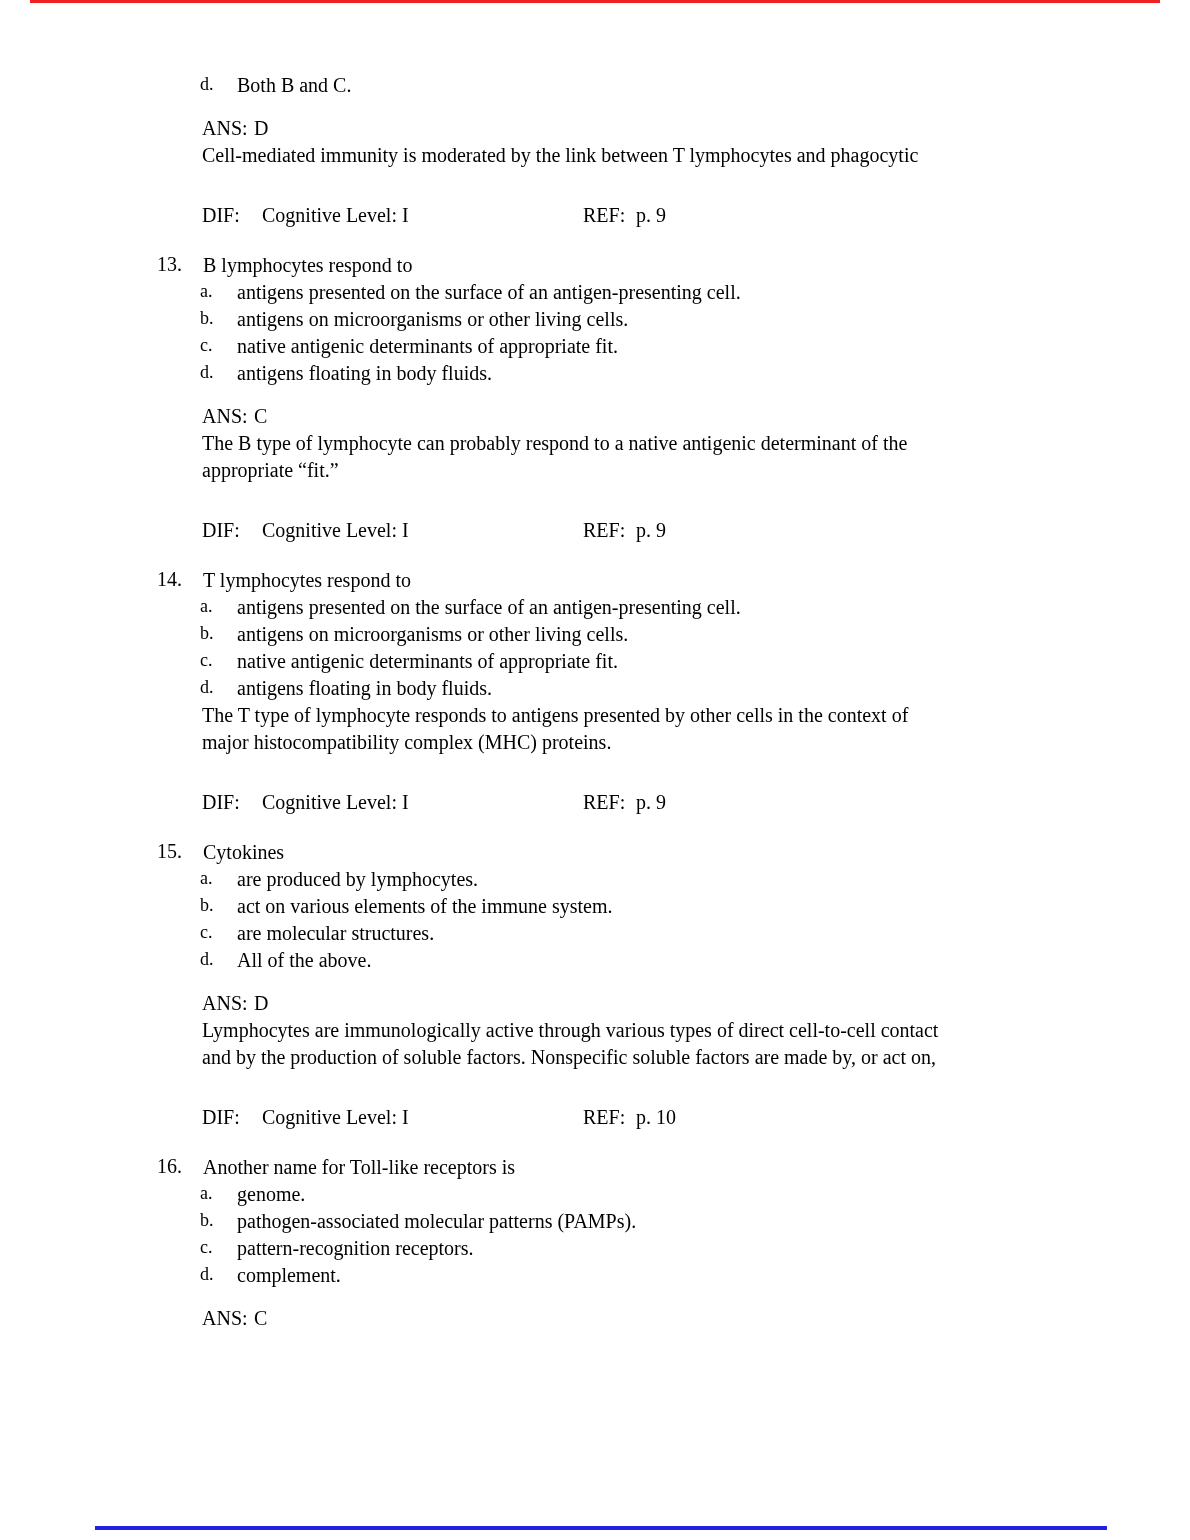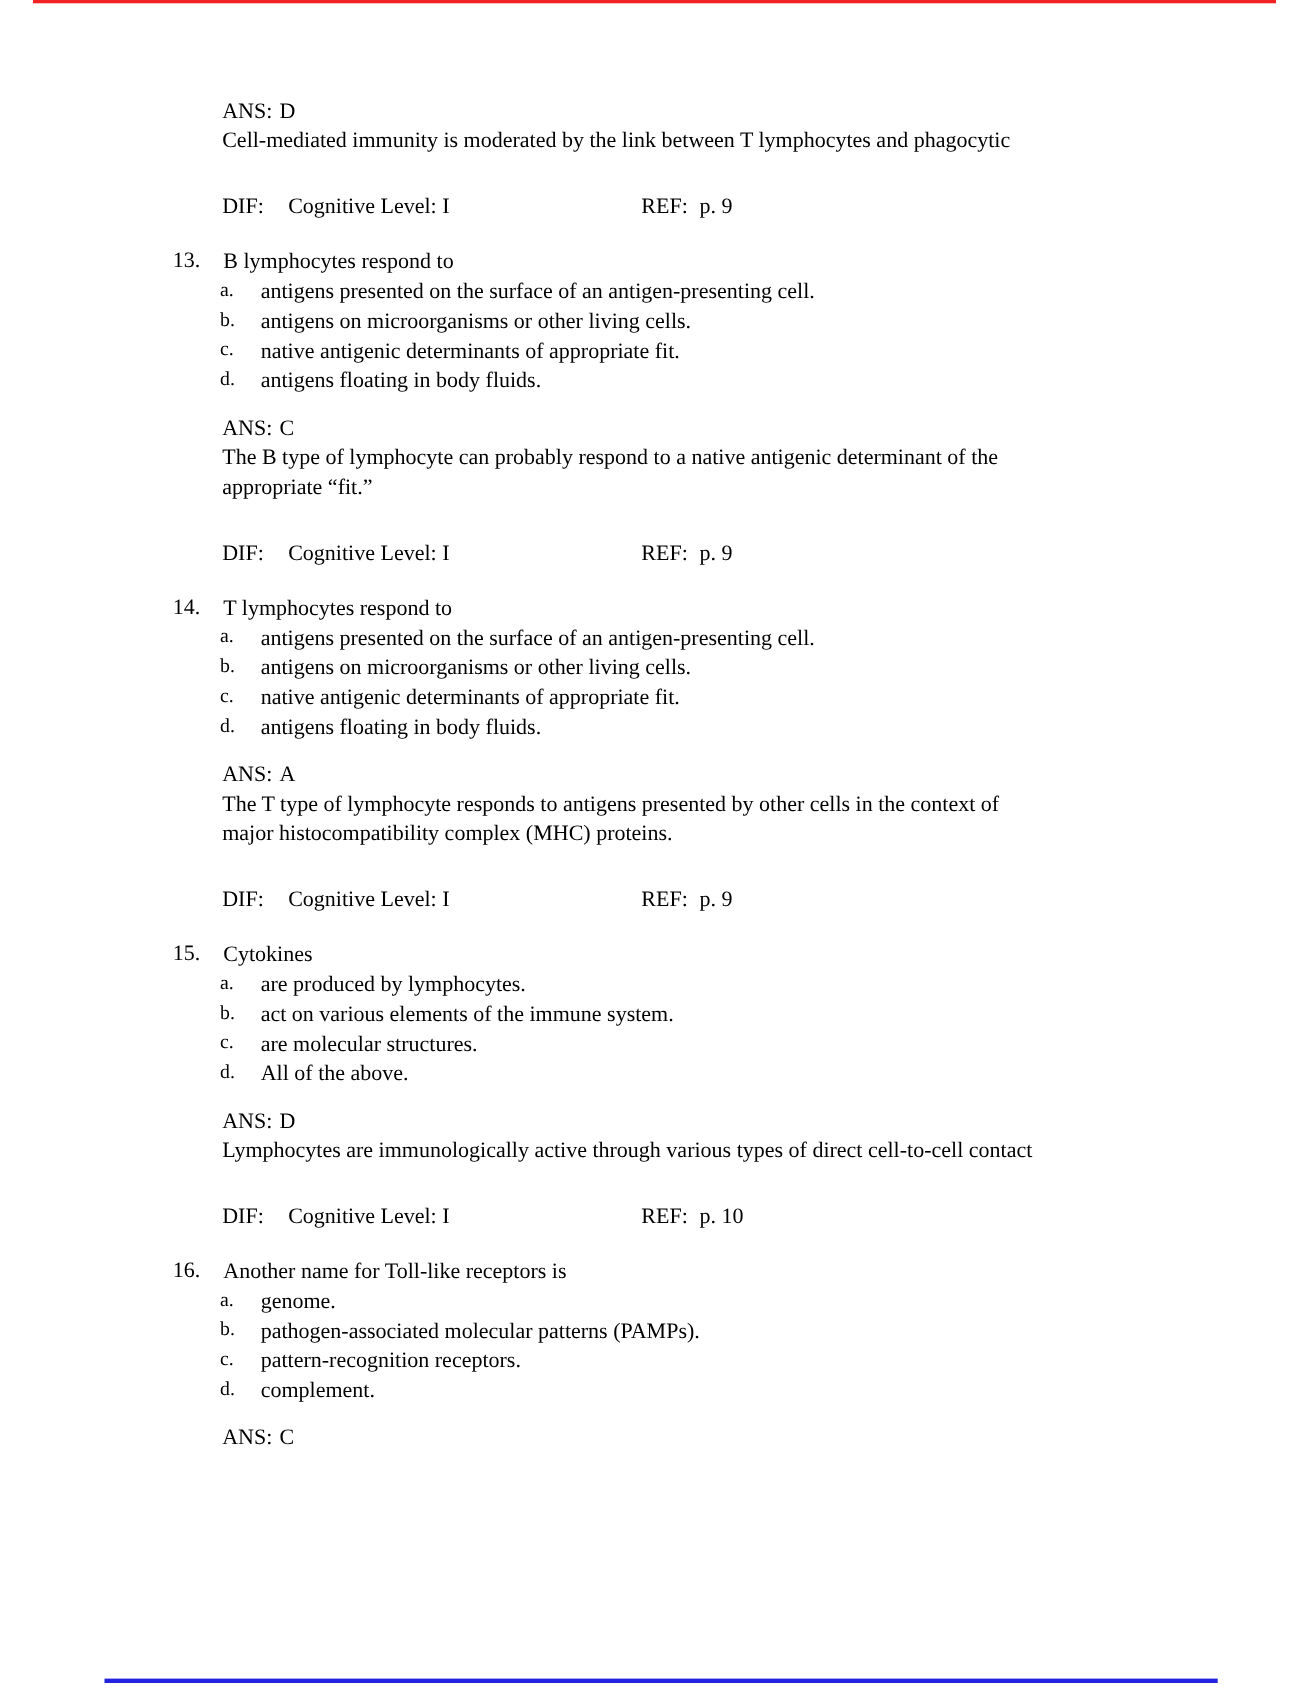--- a/index.html
+++ b/index.html
@@ -38,20 +38,23 @@
 </style>
 </head>
 <body>
 
 <div class="page">
   <div class="rule-top" style="background: rgb(240, 34, 34);"></div>
 
   <main class="content">
 
     <section class="block frag">
+      <div class="opt-row">
+        <span class="opt-letter">d.</span><span class="opt-text">Both B and C.</span>
+      </div>
       <div class="ans-line">
         <span class="lbl-ans">ANS:</span><span>D</span>
       </div>
       <div class="expl">
         <div class="expl-line"><span>Cell-mediated immunity is moderated by the link between T lymphocytes and phagocytic</span></div>
       </div>
       <div class="dif-line">
         <span class="lbl-dif">DIF:</span><span class="val-dif">Cognitive Level: I</span><span class="lbl-ref">REF:</span><span class="val-ref">p. 9</span>
       </div>
     </section>
@@ -77,23 +80,20 @@
     </section>
 
     <section class="block">
       <div class="q-line">
         <span class="q-num">14.</span><span class="q-stem">T lymphocytes respond to</span>
       </div>
       <div class="opt-row"><span class="opt-letter">a.</span><span class="opt-text">antigens presented on the surface of an antigen-presenting cell.</span></div>
       <div class="opt-row"><span class="opt-letter">b.</span><span class="opt-text">antigens on microorganisms or other living cells.</span></div>
       <div class="opt-row"><span class="opt-letter">c.</span><span class="opt-text">native antigenic determinants of appropriate fit.</span></div>
       <div class="opt-row"><span class="opt-letter">d.</span><span class="opt-text">antigens floating in body fluids.</span></div>
-      <div class="ans-line">
-        <span class="lbl-ans">ANS:</span><span>A</span>
-      </div>
       <div class="expl">
         <div class="expl-line"><span>The T type of lymphocyte responds to antigens presented by other cells in the context of</span></div>
         <div class="expl-line"><span>major histocompatibility complex (MHC) proteins.</span></div>
       </div>
       <div class="dif-line">
         <span class="lbl-dif">DIF:</span><span class="val-dif">Cognitive Level: I</span><span class="lbl-ref">REF:</span><span class="val-ref">p. 9</span>
       </div>
     </section>
 
     <section class="block">
@@ -102,20 +102,21 @@
       </div>
       <div class="opt-row"><span class="opt-letter">a.</span><span class="opt-text">are produced by lymphocytes.</span></div>
       <div class="opt-row"><span class="opt-letter">b.</span><span class="opt-text">act on various elements of the immune system.</span></div>
       <div class="opt-row"><span class="opt-letter">c.</span><span class="opt-text">are molecular structures.</span></div>
       <div class="opt-row"><span class="opt-letter">d.</span><span class="opt-text">All of the above.</span></div>
       <div class="ans-line">
         <span class="lbl-ans">ANS:</span><span>D</span>
       </div>
       <div class="expl">
         <div class="expl-line"><span>Lymphocytes are immunologically active through various types of direct cell-to-cell contact</span></div>
+        <div class="expl-line"><span>and by the production of soluble factors. Nonspecific soluble factors are made by, or act on,</span></div>
       </div>
       <div class="dif-line">
         <span class="lbl-dif">DIF:</span><span class="val-dif">Cognitive Level: I</span><span class="lbl-ref">REF:</span><span class="val-ref">p. 10</span>
       </div>
     </section>
 
     <section class="block">
       <div class="q-line">
         <span class="q-num">16.</span><span class="q-stem">Another name for Toll-like receptors is</span>
       </div>

